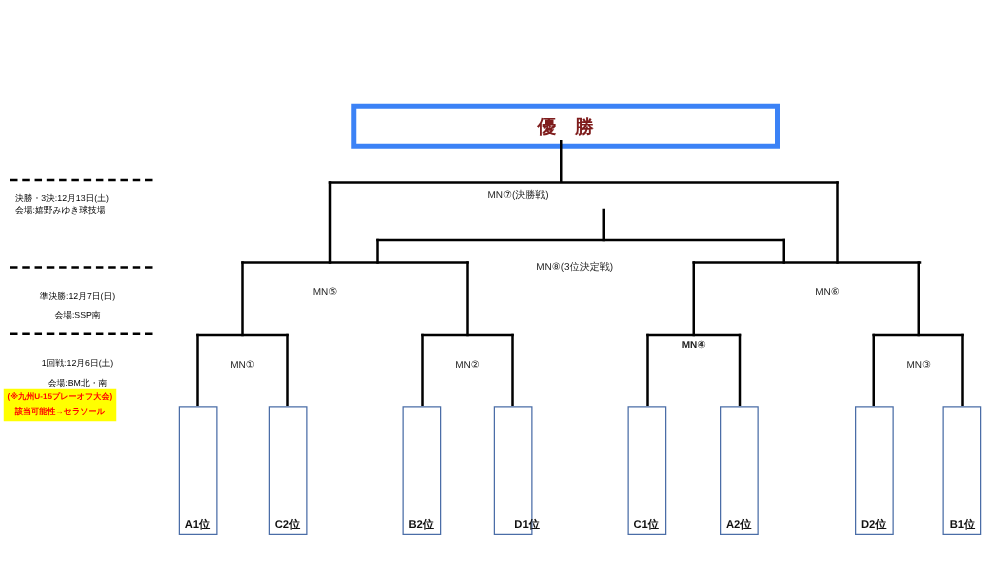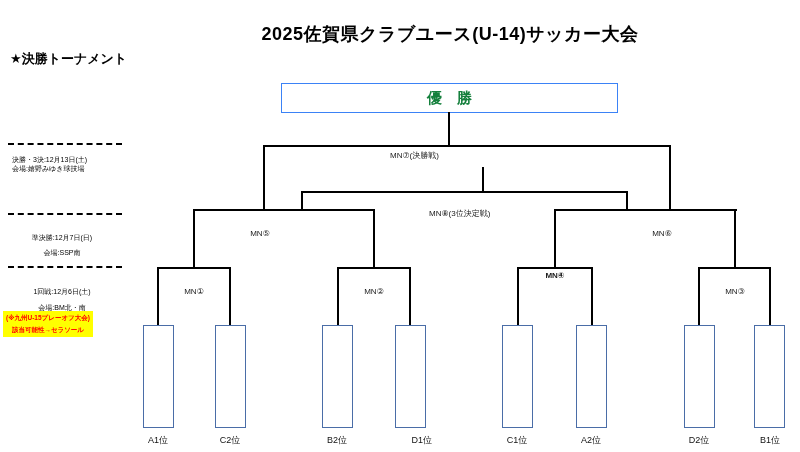--- a/index.html
+++ b/index.html
@@ -4,40 +4,38 @@
 <style>
   html,body{margin:0;padding:0;background:#fff;}
   .page{position:relative;width:800px;height:452px;background:#ffffff;
         font-family:"Liberation Sans","DejaVu Sans",sans-serif;overflow:hidden;}
   .hl,.vl{position:absolute;background:#000;}
   .dash{position:absolute;height:0;border-top:2px dashed #000;}
   .title{position:absolute;left:100px;top:22px;width:700px;text-align:center;
          font-size:18px;font-weight:bold;color:#000;letter-spacing:0.5px;}
   .subtitle{position:absolute;left:10px;top:50px;font-size:13px;font-weight:bold;color:#000;}
   .champ-box{position:absolute;left:281px;top:83px;width:335px;height:28px;
-             border:1px solid #3b82f6;display:flex;align-items:center;justify-content:center;
-             font-size:15px;font-weight:bold;color:#15803d;}
+             border:4px solid #3b82f6;display:flex;align-items:center;justify-content:center;
+             font-size:15px;font-weight:bold;color:#7f1d1d;}
   .mn{position:absolute;font-size:8px;color:#1a1a1a;text-align:left;width:120px;}
   .mn-s{position:absolute;font-size:8px;color:#1a1a1a;text-align:center;width:60px;margin-top:15px;}
   .slot-box{position:absolute;top:325px;width:29px;height:101px;border:1px solid #4a6da7;background:#fff;}
   .slot-label{position:absolute;top:413px;width:44px;text-align:center;
-              font-size:9px;font-weight:400;color:#111;margin-top:21px;}
+              font-size:9px;font-weight:700;color:#111;}
   .sched{position:absolute;font-size:7px;color:#000;line-height:9px;}
   .sched.center{text-align:center;width:112px;left:6px;}
   .note{position:absolute;left:3px;top:311px;background:#ffff00;color:#ff0000;
         font-size:6.5px;font-weight:bold;text-align:center;line-height:12px;
         padding:1px 3px;white-space:nowrap;}
 </style>
 </head>
 <body>
 
 <div class="page">
 
-  <div class="title">2025佐賀県クラブユース(U-14)サッカー大会</div>
-  <div class="subtitle">★決勝トーナメント</div>
 
   <div class="champ-box">
     <span>優　勝</span>
   </div>
 
   <div class="vl" style="left:448px;top:112px;width:2px;height:34px;"></div>
   <div class="hl" style="left:263px;top:145px;width:408px;height:2px;"></div>
   <div class="vl" style="left:263px;top:145px;width:2px;height:66px;"></div>
   <div class="vl" style="left:669px;top:145px;width:2px;height:66px;"></div>
 

